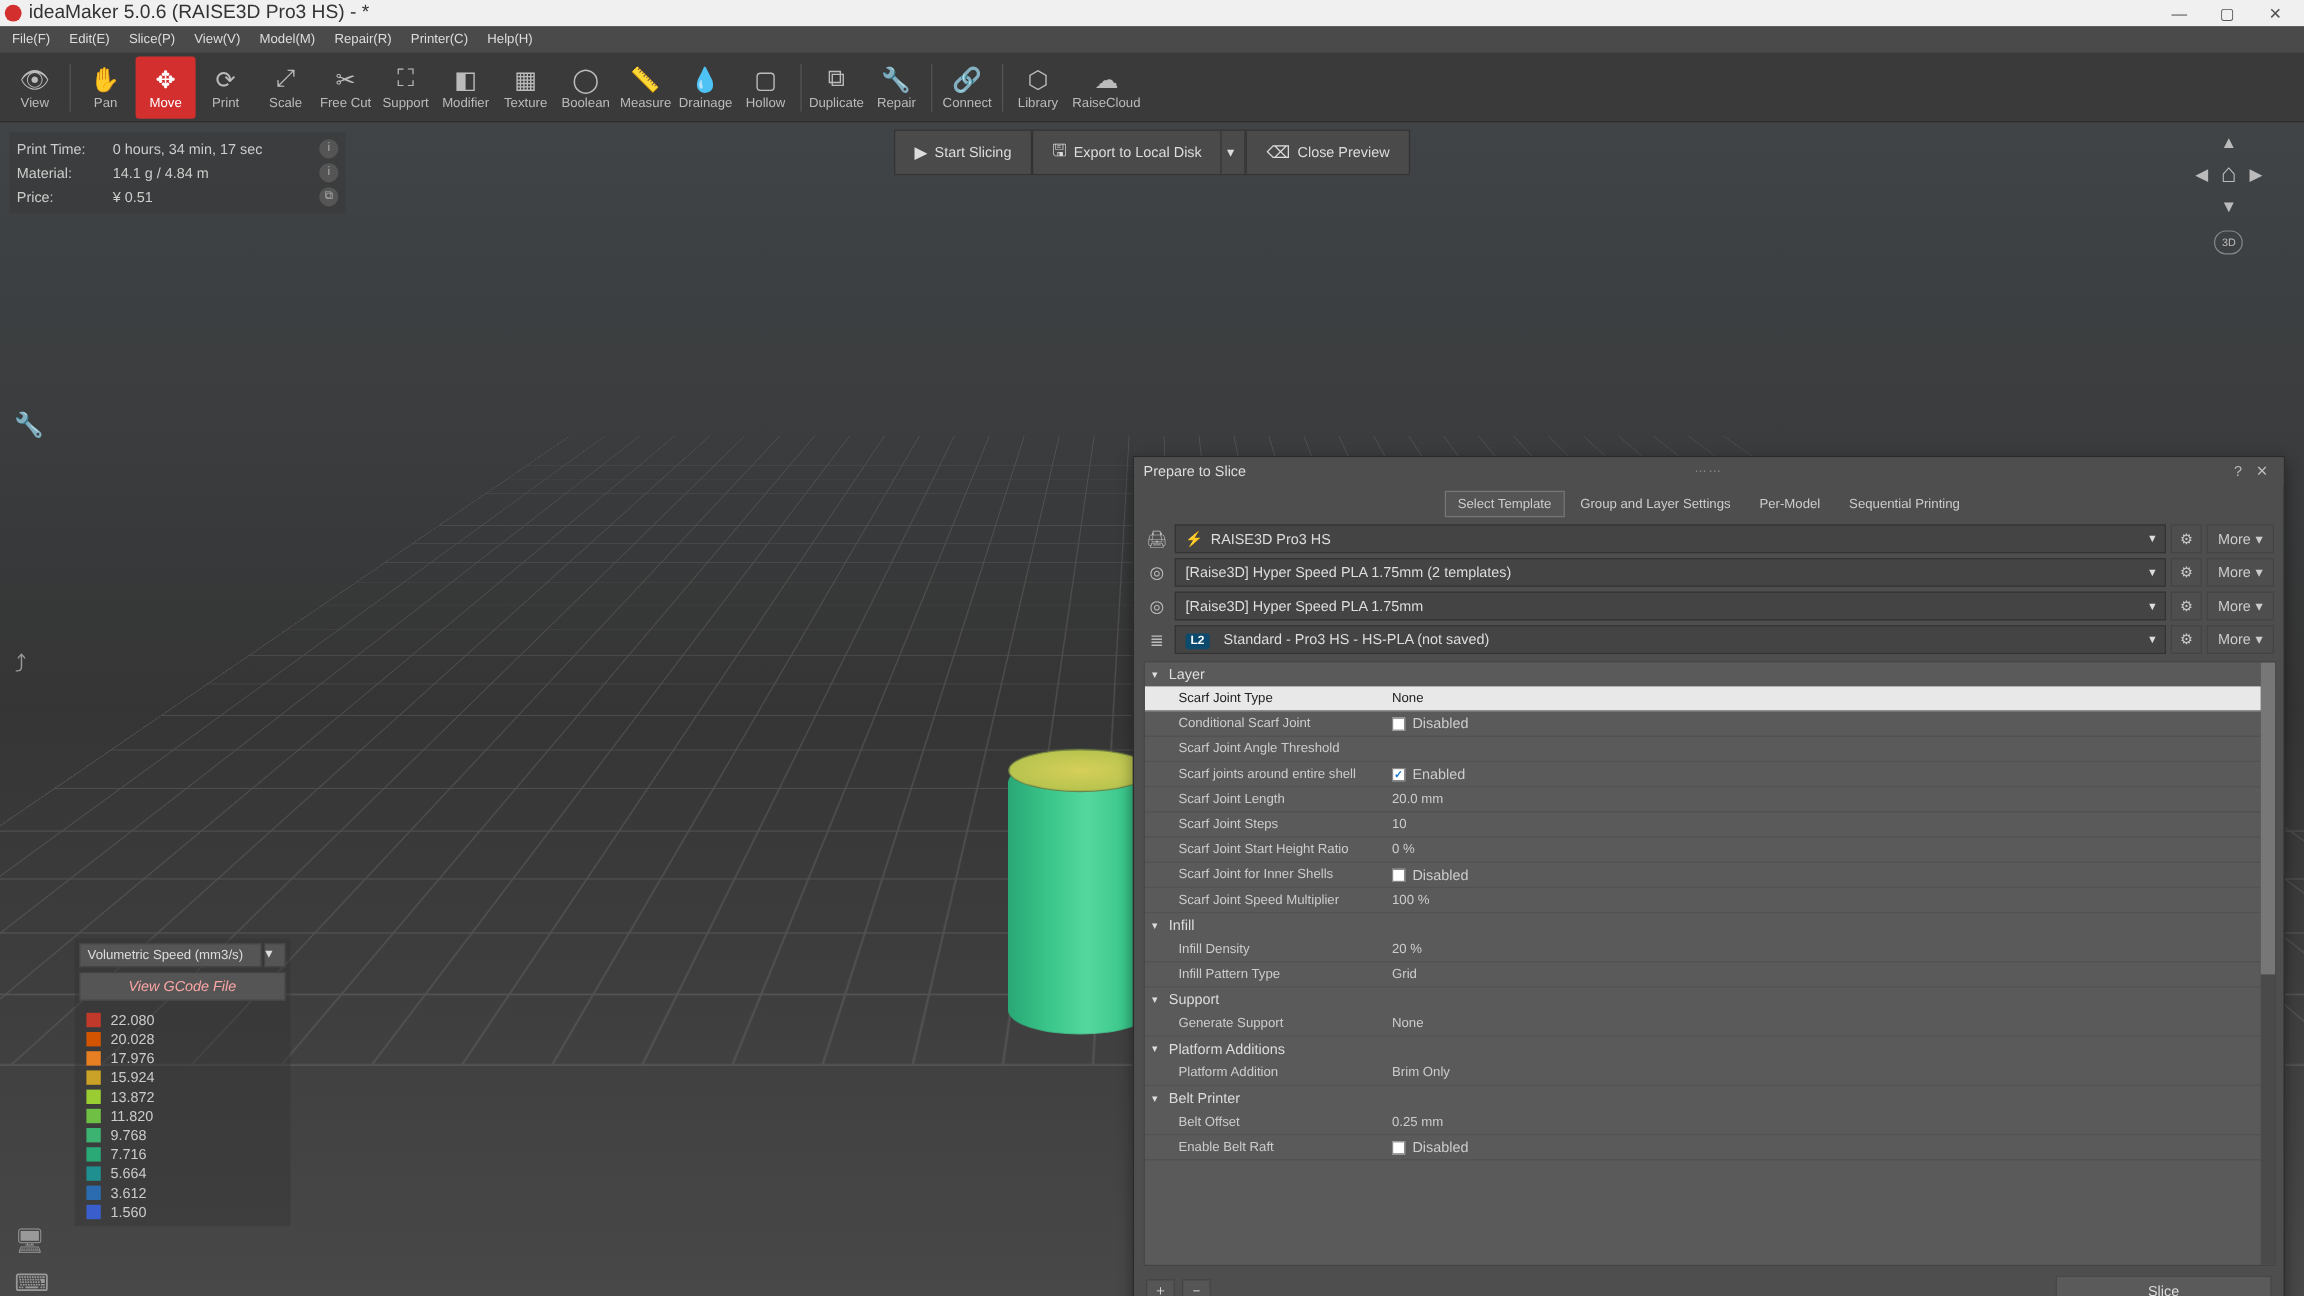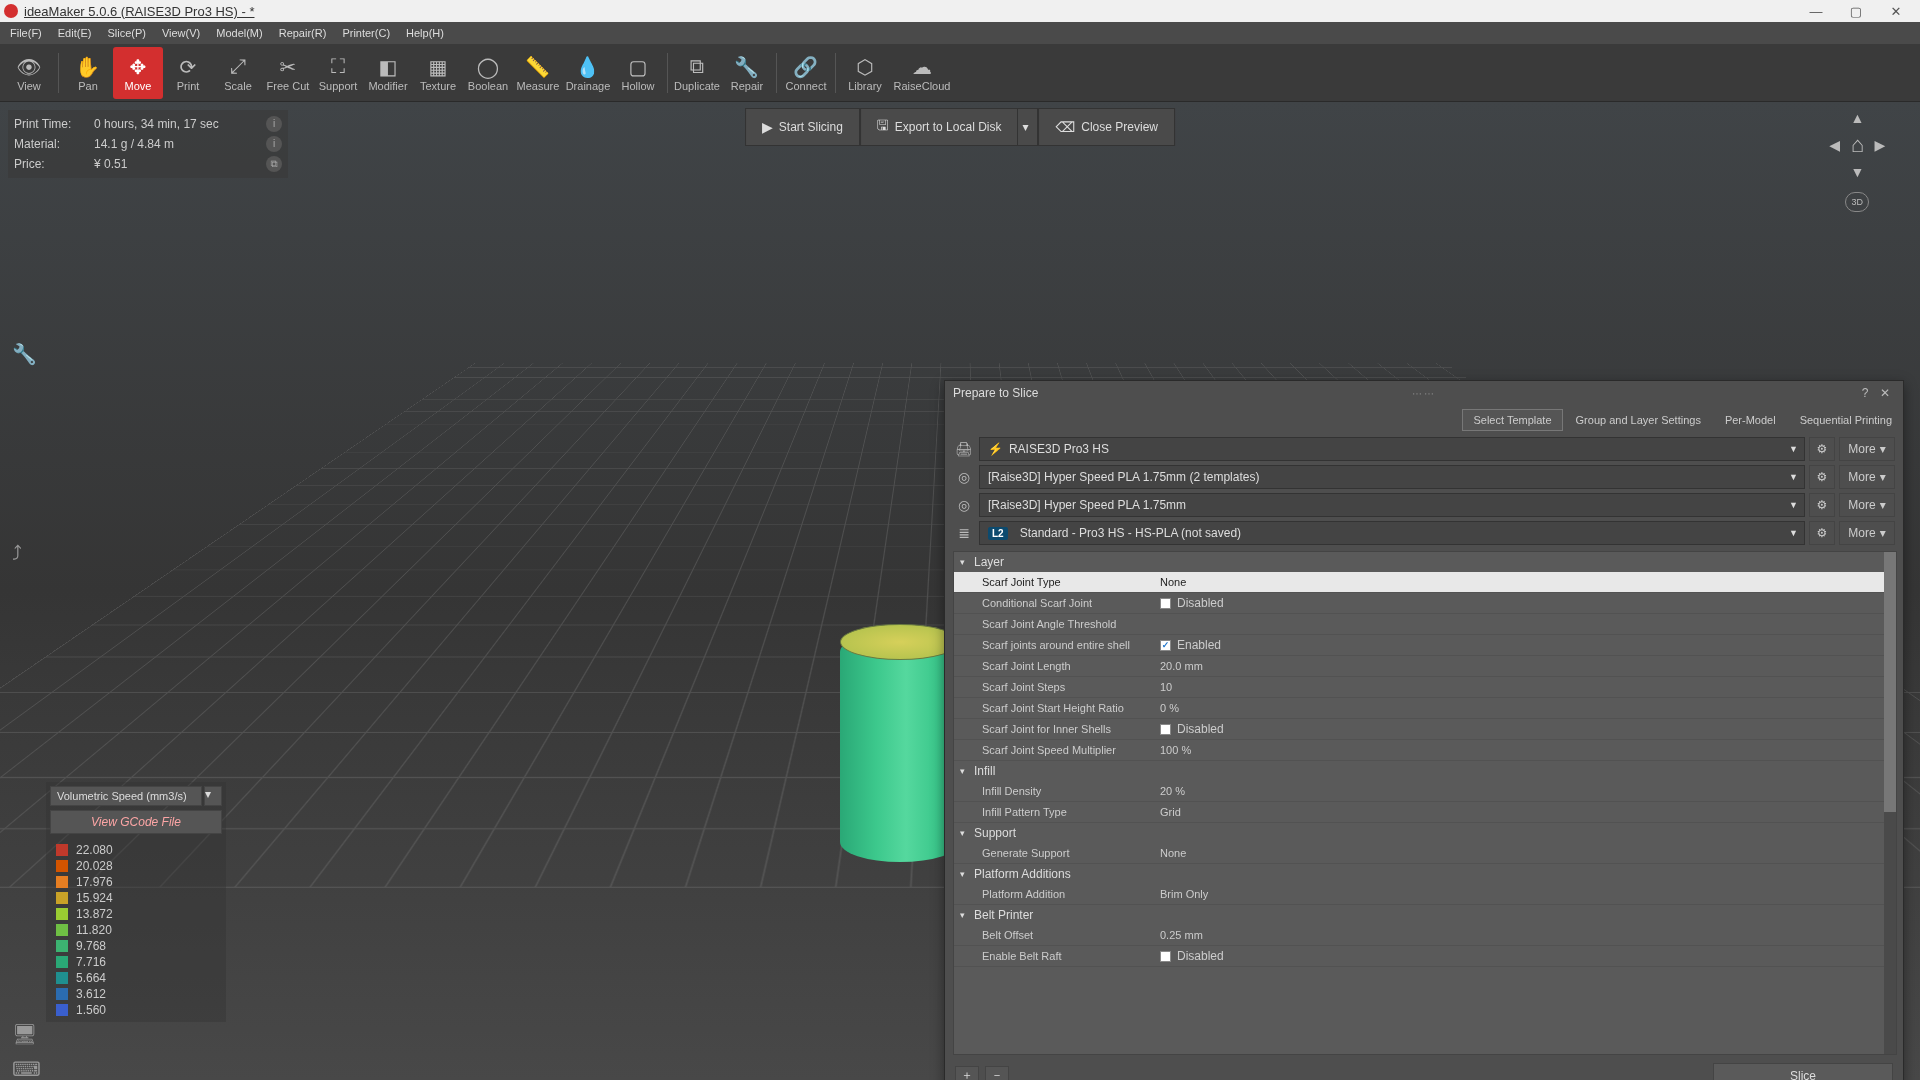--- a/index.html
+++ b/index.html
@@ -1,21 +1,21 @@
 <!DOCTYPE html>
 <html><head>
 <meta charset="utf-8">
 <style>
 * { margin: 0; padding: 0; box-sizing: border-box; font-family: "Segoe UI", Tahoma, sans-serif; font-size: 12px; }
 body { background: #3a3a3a; color: #ccc; overflow: hidden; width: 1920px; height: 1080px; position: relative; }
 
 
 .titlebar { height: 22px; background: #f0f0f0; color: #333; display: flex; align-items: center; padding: 0 4px; }
 .titlebar .app-icon { width: 14px; height: 14px; background: #d32f2f; border-radius: 50%; margin-right: 6px; }
-.titlebar .title { flex: 1; font-size: 13px; text-decoration: underline; }
+.titlebar .title { flex: 1; font-size: 16px; }
 .titlebar .win-btn { width: 40px; text-align: center; font-size: 13px; color: #555; cursor: pointer; }
 
 
 .menubar { height: 22px; background: #4a4a4a; display: flex; align-items: center; padding: 0 2px; }
 .menubar .menu-item { padding: 2px 8px; color: #ddd; font-size: 11px; cursor: pointer; }
 
 
 .toolbar { height: 58px; background: #3a3a3a; display: flex; align-items: center; padding: 0 4px; border-bottom: 1px solid #2a2a2a; }
 .tool-btn { display: flex; flex-direction: column; align-items: center; justify-content: center; width: 50px; height: 52px; color: #bbb; cursor: pointer; border-radius: 3px; }
 .tool-btn.wide { width: 64px; }
@@ -52,35 +52,35 @@
 .navcube { position: absolute; top: 6px; right: 30px; display: flex; flex-direction: column; align-items: center; gap: 4px; color: #bbb; }
 .navcube-row { display: flex; align-items: center; gap: 6px; }
 .nav-arrow { width: 20px; height: 20px; display: flex; align-items: center; justify-content: center; cursor: pointer; font-size: 14px; }
 .nav-home { font-size: 22px; }
 .nav-3d { width: 24px; height: 20px; border: 1px solid #888; border-radius: 10px; font-size: 9px; display: flex; align-items: center; justify-content: center; margin-top: 6px; }
 
 
 .side-icon { position: absolute; left: 12px; width: 24px; height: 24px; color: #999; font-size: 20px; cursor: pointer; }
 
 
-.legend-panel { position: absolute; left: 46px; top: 680px; width: 180px; background: rgba(50,50,50,.4); padding: 4px; }
+.legend-panel { position: absolute; left: 62px; top: 680px; width: 180px; background: rgba(50,50,50,.4); padding: 4px; }
 .legend-header { display: flex; gap: 2px; margin-bottom: 4px; }
 .legend-select { flex: 1; background: #555; border: 1px solid #444; color: #ddd; padding: 3px 6px; font-size: 11px; }
 .legend-drop-btn { width: 18px; background: #555; border: 1px solid #444; color: #ddd; }
 .legend-btn { width: 100%; background: #555; border: 1px solid #444; color: #fca5a5; padding: 4px; margin-bottom: 8px; cursor: pointer; font-style: italic; }
 .legend-row { display: flex; align-items: center; gap: 8px; padding: 1px 6px; }
 .legend-sw { width: 12px; height: 12px; }
 
 
 .dialog { position: absolute; top: 278px; left: 944px; width: 960px; height: 720px; background: #4e4e4e; border: 1px solid #2a2a2a; display: flex; flex-direction: column; box-shadow: 0 4px 12px rgba(0,0,0,.4); }
 .dialog-title { height: 24px; background: #4e4e4e; display: flex; align-items: center; padding: 0 8px; color: #ddd; }
 .dialog-title .t { flex: 1; font-size: 12px; }
 .dialog-title .dots { font-size: 10px; letter-spacing: 2px; color: #888; margin-right: auto; position: absolute; left: 50%; transform: translateX(-50%); }
 .dialog-title .dbtn { width: 20px; text-align: center; color: #bbb; cursor: pointer; }
-.dialog-tabs { display: flex; justify-content: flex-end; gap: 2px; padding: 4px 0 0; }
+.dialog-tabs { display: flex; justify-content: center; gap: 2px; padding: 4px 0 0; }
 .dialog-tab { padding: 4px 10px; color: #ccc; border: 1px solid transparent; cursor: pointer; font-size: 11px; }
 .dialog-tab.active { border-color: #777; background: #555; }
 .template-rows { padding: 6px 8px 4px; display: flex; flex-direction: column; gap: 4px; }
 .tmpl-row { display: flex; align-items: center; gap: 4px; }
 .tmpl-ico { width: 22px; height: 22px; display: flex; align-items: center; justify-content: center; color: #bbb; font-size: 14px; }
 .tmpl-select { flex: 1; height: 24px; background: #444; border: 1px solid #333; color: #ddd; padding: 0 8px; display: flex; align-items: center; position: relative; }
 .tmpl-select .bolt { color: #e33; margin-right: 6px; font-weight: bold; }
 .tmpl-select .l2badge { background: #0c4a6e; color: #fff; padding: 1px 4px; border-radius: 2px; font-size: 10px; margin-right: 6px; font-weight: bold; }
 .tmpl-select .arrow { position: absolute; right: 6px; font-size: 9px; }
 .tmpl-gear, .tmpl-more { width: 26px; height: 24px; background: #4e4e4e; border: 1px solid #444; color: #ccc; display: flex; align-items: center; justify-content: center; cursor: pointer; }

